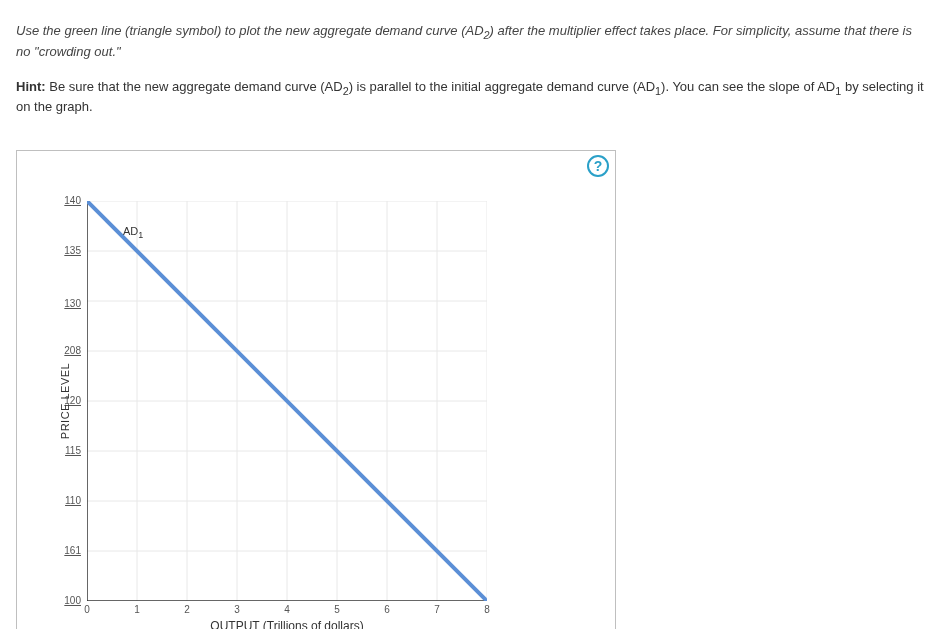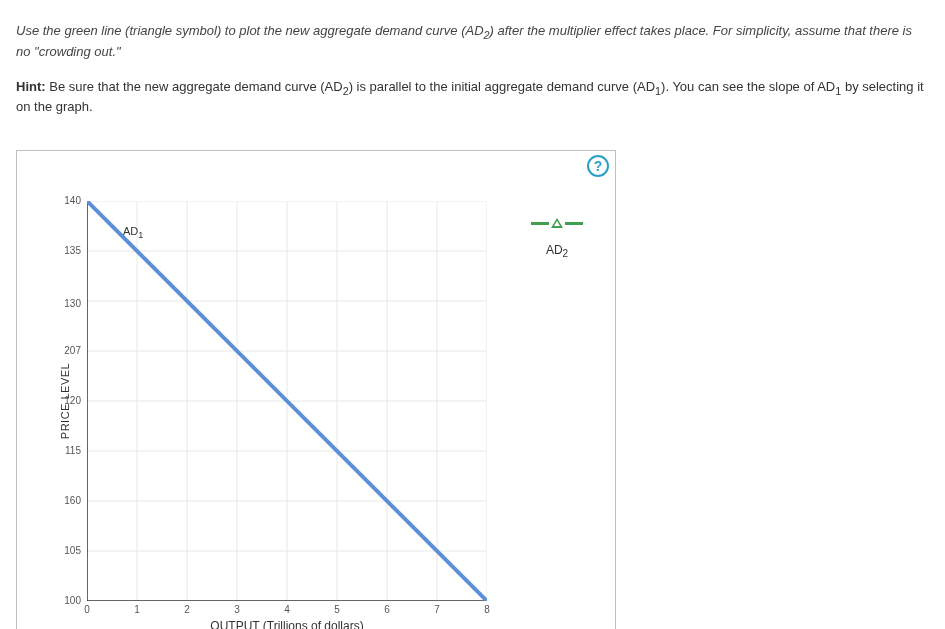--- a/index.html
+++ b/index.html
@@ -81,20 +81,21 @@
     white-space: nowrap;
   }
   .tick-y {
     position: absolute;
     right: 406px;
     font-size: 10px;
     color: #555;
     text-align: right;
     width: 30px;
     line-height: 10px;
+    text-decoration: underline;
   }
   .tick-x {
     position: absolute;
     top: 404px;
     font-size: 10px;
     color: #555;
     text-align: center;
     width: 20px;
     line-height: 10px;
   }
@@ -211,50 +212,40 @@
         <line x1="350" y1="400" x2="350" y2="404"></line>
         <line x1="400" y1="400" x2="400" y2="404"></line>
       </g>
 
       <line x1="0" y1="0" x2="400" y2="400" stroke="#5b8fd6" stroke-width="4"></line>
     </svg>
 
     <div class="tick-y" style="top:-5px">140</div>
     <div class="tick-y" style="top:45px">135</div>
     <div class="tick-y" style="top:98px">130</div>
-    <div class="tick-y" style="top:145px">207</div>
+    <div class="tick-y" style="top:145px">208</div>
     <div class="tick-y" style="top:195px">120</div>
     <div class="tick-y" style="top:245px">115</div>
-    <div class="tick-y" style="top:295px">160</div>
-    <div class="tick-y" style="top:345px">105</div>
+    <div class="tick-y" style="top:295px">110</div>
+    <div class="tick-y" style="top:345px">161</div>
     <div class="tick-y" style="top:395px">100</div>
 
     <div class="tick-x" style="left:-10px">0</div>
     <div class="tick-x" style="left:40px">1</div>
     <div class="tick-x" style="left:90px">2</div>
     <div class="tick-x" style="left:140px">3</div>
     <div class="tick-x" style="left:190px">4</div>
     <div class="tick-x" style="left:240px">5</div>
     <div class="tick-x" style="left:290px">6</div>
     <div class="tick-x" style="left:340px">7</div>
     <div class="tick-x" style="left:390px">8</div>
 
     <div class="ylabel">PRICE LEVEL</div>
     <div class="xlabel">OUTPUT (Trillions of dollars)</div>
 
     <div class="line-label" style="left:36px; top:24px">
       <span>AD</span><sub>1</sub>
     </div>
 
-    <div class="legend">
-      <div class="legend-symbol">
-        <span class="seg"></span>
-          <span class="tri"></span>
-          <span class="seg"></span>
-      </div>
-      <div class="legend-text">
-        <span>AD</span><sub>2</sub>
-      </div>
-    </div>
 
   </div>
   <div style="height:50px"></div>
 </div>
 
 </body></html>

